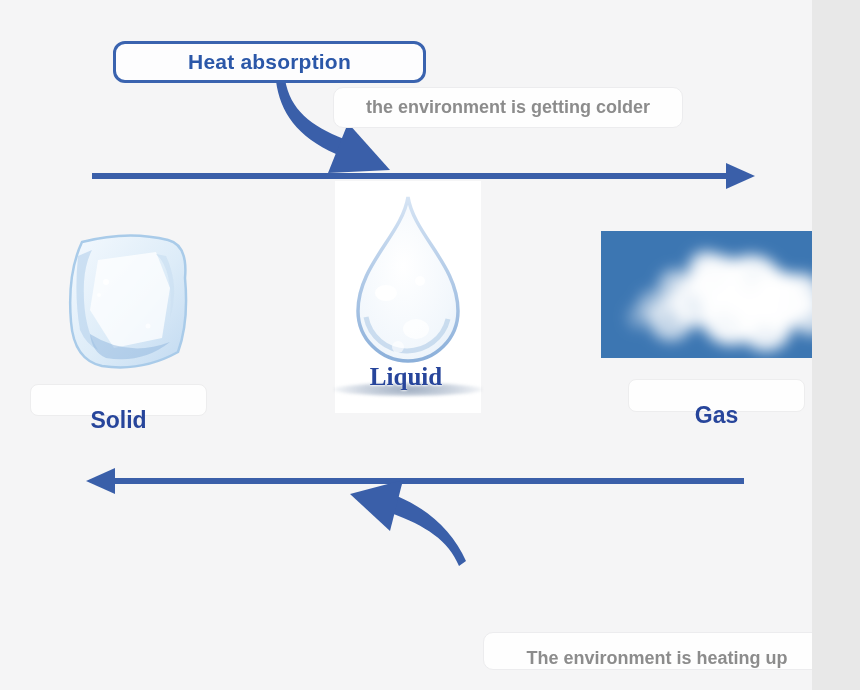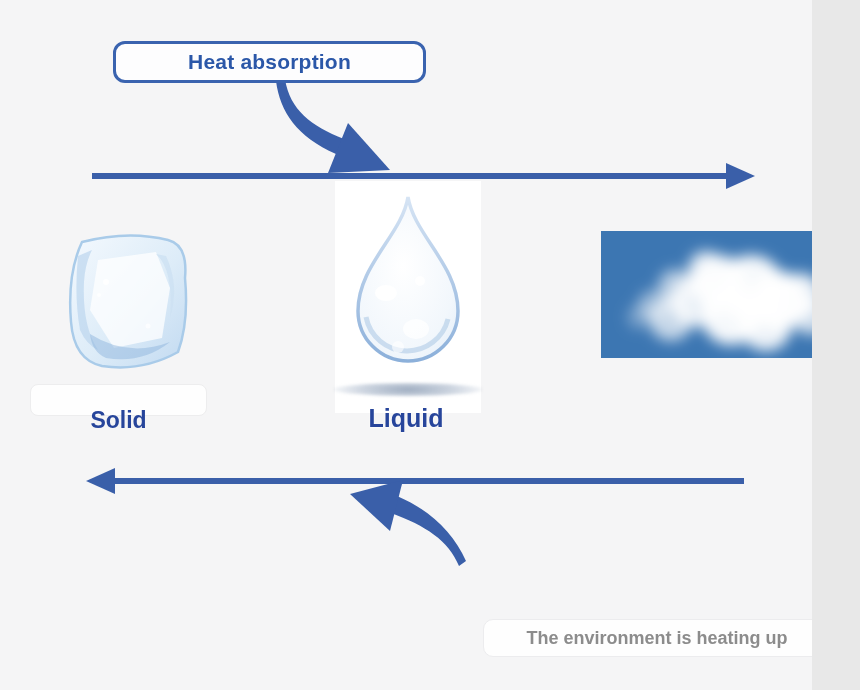--- a/index.html
+++ b/index.html
@@ -35,21 +35,21 @@
   .note-pill{
     position:absolute;
     background:#fefefe;
     border:1px solid #ececee;
     border-radius:10px;
     display:flex;align-items:center;justify-content:center;
     box-sizing:border-box;
   }
   .note-pill span{color:#8c8c8c;font-weight:bold;font-size:18px;}
   .colder-note{left:333px;top:87px;width:350px;height:41px;}
-  .heating-note{left:483px;top:619px;width:348px;height:38px;}
+  .heating-note{left:483px;top:632px;width:348px;height:38px;align-items:flex-end;}
   
   .state-pill{
     position:absolute;
     background:#fefefe;
     border:1px solid #ededee;
     border-radius:8px;
     display:flex;align-items:center;justify-content:center;
     box-sizing:border-box;
   }
   .state-pill span{color:#27459b;font-weight:bold;font-size:23px;margin-top:40px;}
@@ -62,22 +62,22 @@
     background:#ffffff;
   }
   .liquid-shadow{
     position:absolute;left:333px;top:383px;width:150px;height:13px;
     background:radial-gradient(ellipse 55% 100% at 50% 50%,
       rgba(108,130,160,.65) 0%, rgba(130,150,178,.40) 55%, rgba(160,175,195,0) 100%);
     filter:blur(1.5px);
     border-radius:50%;
   }
   .liquid-label{
-    position:absolute;left:330px;top:401px;width:152px;height:32px;
-    display:flex;align-items:flex-end;justify-content:center;
+    position:absolute;left:330px;top:363px;width:152px;height:32px;
+    display:flex;align-items:flex-start;justify-content:center;font-family:Liberation Serif, serif;
   }
   .liquid-label span{
     color:#27459b;font-weight:bold;font-size:25px;
     text-shadow:0 1px 2px rgba(255,255,255,.8);
   }
   .cloud-wrap{
     position:absolute;left:601px;top:231px;width:229px;height:127px;
     background:#3c76b2;overflow:hidden;
   }
 </style>
@@ -106,20 +106,23 @@
     <g fill="#3a5fa9">
       <path d="M391,513 C426,526 448,540 459,566 L466,561 C453,532 430,510 397,496 Z"></path>
       <polygon points="350,494 403,480 390,531"></polygon>
     </g>
   </svg>
 
   <div class="outline-box heat-box">
     <span>Heat absorption</span>
   </div>
 
+  <div class="note-pill colder-note">
+    <span>the environment is getting colder</span>
+  </div>
 
   <div class="ice-wrap">
     <svg width="142" height="156" viewBox="0 0 142 156">
       <defs>
         <linearGradient id="iceG" x1="0" y1="0" x2="1" y2="1">
           <stop offset="0" stop-color="#f4f9fe"></stop>
           <stop offset=".55" stop-color="#ddecf8"></stop>
           <stop offset="1" stop-color="#c2daf1"></stop>
         </linearGradient>
       </defs>
@@ -182,19 +185,22 @@
         <circle cx="200" cy="64" r="22" opacity=".85"></circle>
         <circle cx="210" cy="86" r="18" opacity=".75"></circle>
         <circle cx="105" cy="38" r="18" opacity=".8"></circle>
         <circle cx="75" cy="56" r="18" opacity=".6"></circle>
         <circle cx="52" cy="74" r="15" opacity=".45"></circle>
         <circle cx="38" cy="86" r="12" opacity=".3"></circle>
       </g>
     </svg>
   </div>
 
+  <div class="state-pill gas-pill">
+    <span>Gas</span>
+  </div>
 
 
   <div class="note-pill heating-note">
     <span>The environment is heating up</span>
   </div>
 
 </div>
 
 </body></html>

